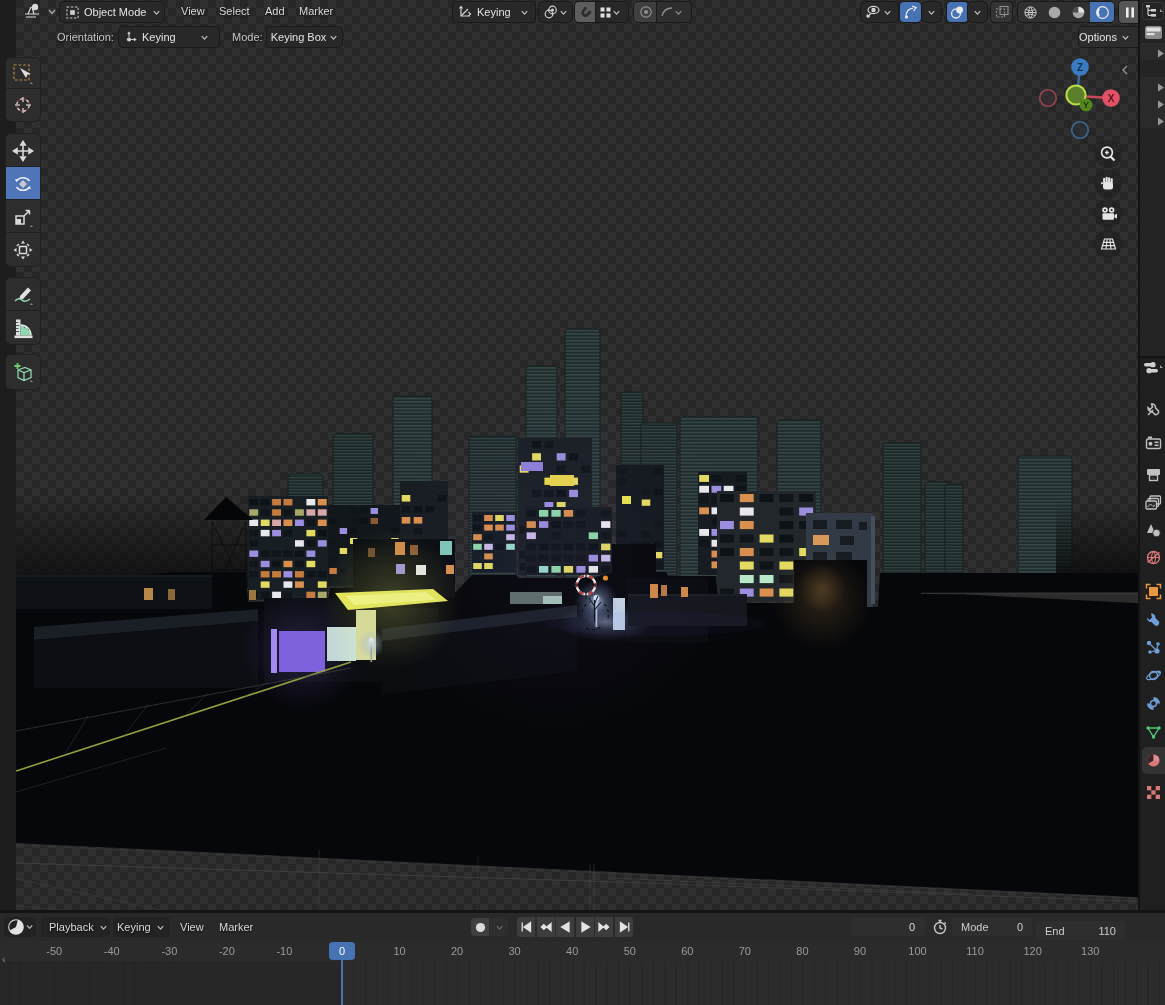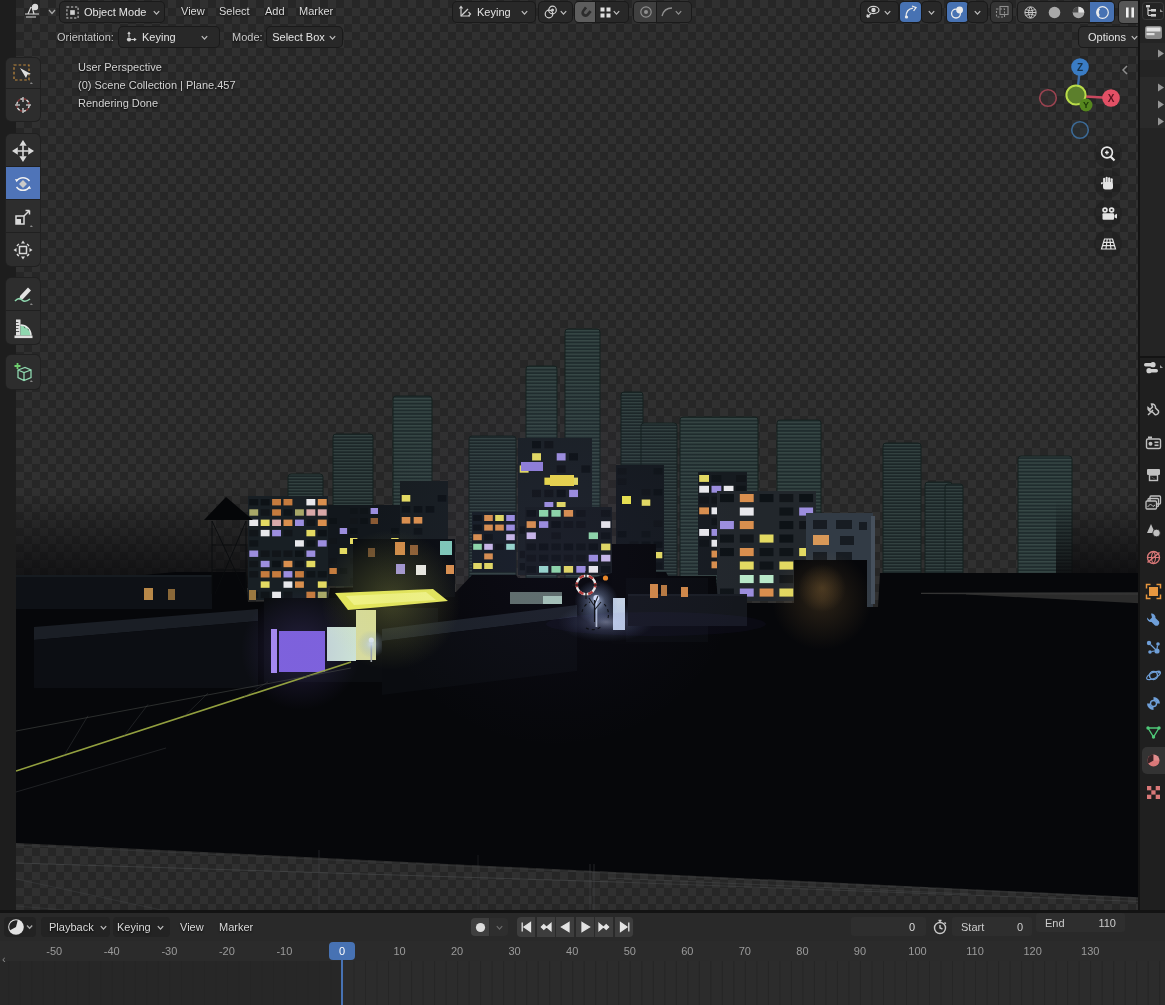--- a/index.html
+++ b/index.html
@@ -651,37 +651,35 @@
         </svg>
 <span style="margin-left:5px">Keying</span>
         <span style="margin-left:24px">
           <svg width="9" height="9" viewBox="0 0 10 10">
             <path d="M2 3.5 L5 6.8 L8 3.5" fill="none" stroke="#bdbdbd" stroke-width="1.4"></path>
           </svg>
         </span>
       </div>
       <div class="lbl" style="left:216px;top:31px">Mode:</div>
       <div class="btn" style="left:251px;top:27px;width:75px;height:20px;justify-content:center">
-<span>Select Box</span>
+<span>Keying Box</span>
         <span style="margin-left:3px">
           <svg width="9" height="9" viewBox="0 0 10 10">
             <path d="M2 3.5 L5 6.8 L8 3.5" fill="none" stroke="#bdbdbd" stroke-width="1.4"></path>
           </svg>
         </span>
       </div>
-      <div class="btn" style="left:1063px;top:27px;width:69px;height:20px;justify-content:center;background:#2d2d2d">
+      <div class="btn" style="left:1063px;top:27px;width:69px;height:20px;background:#2d2d2d">
 <span>Options</span>
         <span style="margin-left:4px">
           <svg width="9" height="9" viewBox="0 0 10 10">
             <path d="M2 3.5 L5 6.8 L8 3.5" fill="none" stroke="#bdbdbd" stroke-width="1.4"></path>
           </svg>
         </span>
       </div>
-      <div class="abs" style="left:62px;top:58px;color:#d4d4d4;font-size:11px;line-height:18.2px;text-shadow:0 1px 2px rgba(0,0,0,.9)">
-User Perspective<br>(0) Scene Collection | Plane.457<br>Rendering Done</div>
     </div>
     <div class="abs" style="left:6px;top:0;width:34px">
       <div class="abs" style="left:0;top:58px;width:34px;height:31px;background:#2d2d2d;border-radius:5px 5px 0 0;display:flex;align-items:center;justify-content:center;box-shadow:0 0 0 1px #202020">
         <svg width="22" height="22" viewBox="0 0 22 22">
 <rect x="2" y="2" width="15" height="15" fill="none" stroke="#c08a3e" stroke-width="1.2" stroke-dasharray="2.6 2"></rect>
 <path d="M9 7 L15 17 L16.5 13.5 L20 13 Z" fill="#e0e0e0" transform="translate(-1,-2)"></path>
 <path d="M19 19 l2 2 l-3 0 z" fill="#888"></path>
         </svg>
       </div>
       <div class="abs" style="left:0;top:89px;width:34px;height:32px;background:#2d2d2d;border-radius:0 0 5px 5px;display:flex;align-items:center;justify-content:center;box-shadow:0 0 0 1px #202020">
@@ -1060,24 +1058,24 @@
         </svg>
       </div>
       <div class="abs" style="left:851px;top:4px;width:75px;height:19px;background:#2e2e2e;border-radius:3px;color:#dcdcdc;font-size:11px;display:flex;align-items:center;justify-content:flex-end;padding-right:11px">0</div>
       <div class="abs" style="left:932px;top:6px">
         <svg width="16" height="16" viewBox="0 0 16 16">
 <circle cx="8" cy="9" r="5.5" fill="none" stroke="#c8c8c8" stroke-width="1.4"></circle>
 <path d="M8 6 L8 9 L10.5 10 M6.5 1.5 L9.5 1.5 M8 1.5 L8 3.5 M12.5 3.5 L13.8 4.8" stroke="#c8c8c8" stroke-width="1.4" fill="none"></path>
         </svg>
       </div>
       <div class="abs" style="left:952px;top:4px;width:80px;height:19px;background:#2e2e2e;border-radius:3px;color:#cccccc;font-size:11px;display:flex;align-items:center;padding:0 9px;justify-content:space-between">
-        <span>Start</span>
+        <span>Mode</span>
         <span>0</span>
       </div>
-      <div class="abs" style="left:1036px;top:0;width:89px;height:19px;background:#2e2e2e;border-radius:3px;color:#cccccc;font-size:11px;display:flex;align-items:center;padding:0 9px;justify-content:space-between">
+      <div class="abs" style="left:1036px;top:8px;width:89px;height:19px;background:#2e2e2e;border-radius:3px;color:#cccccc;font-size:11px;display:flex;align-items:center;padding:0 9px;justify-content:space-between">
         <span>End</span>
         <span>110</span>
       </div>
       <div class="abs" style="left:0;top:28px;width:1165px;height:20px;background:#2b2b2b"></div>
       <div class="abs" style="left:0;top:48px;width:1165px;height:44px;background:#2c2c2c"></div>
       <div class="abs" style="left:0;top:48px;width:342px;height:44px;background:#272727"></div>
       <svg class="abs" style="left:0;top:0" width="1165" height="92">
         <rect x="8.2" y="48" width="1" height="44" fill="#262626"></rect>
         <rect x="19.7" y="48" width="1" height="44" fill="#262626"></rect>
         <rect x="31.2" y="48" width="1" height="44" fill="#262626"></rect>

